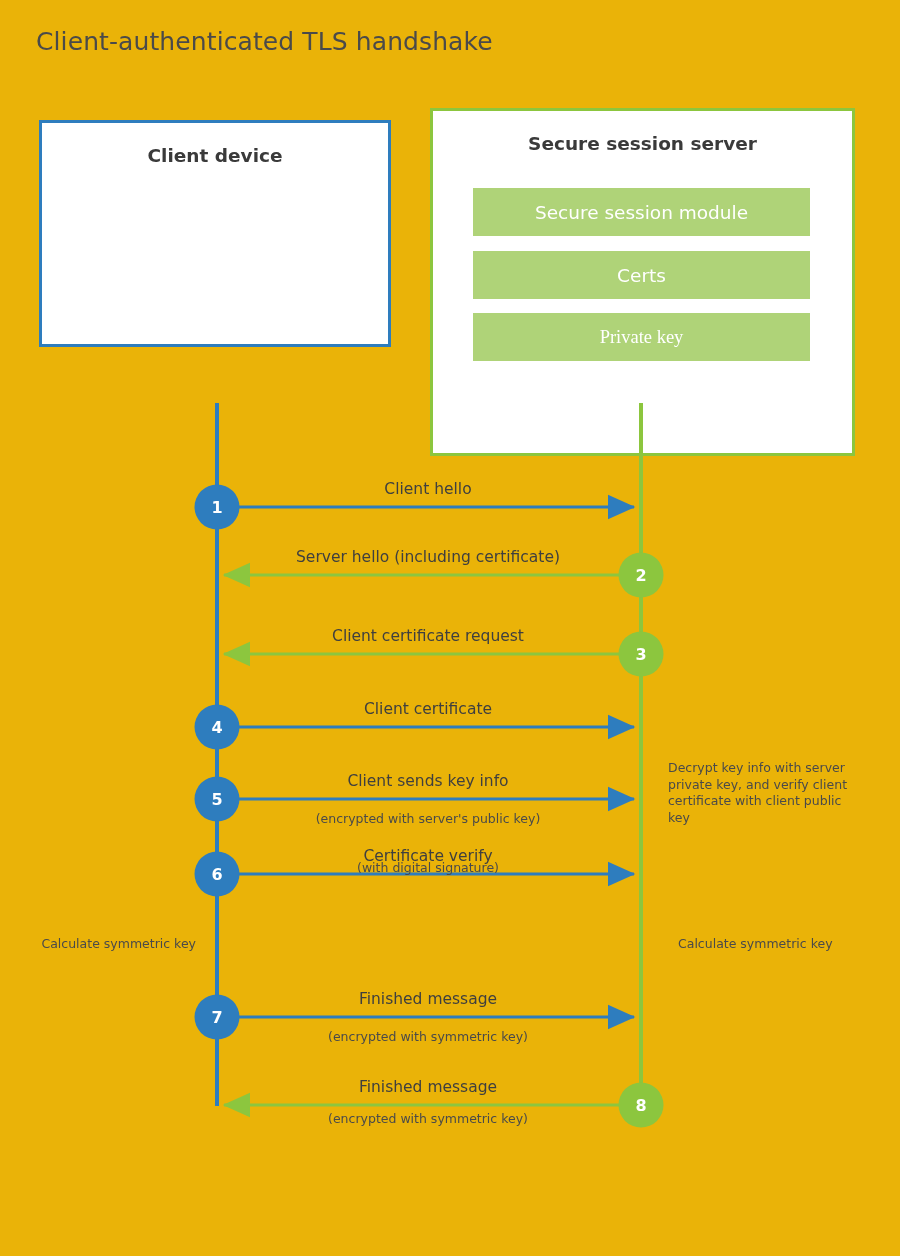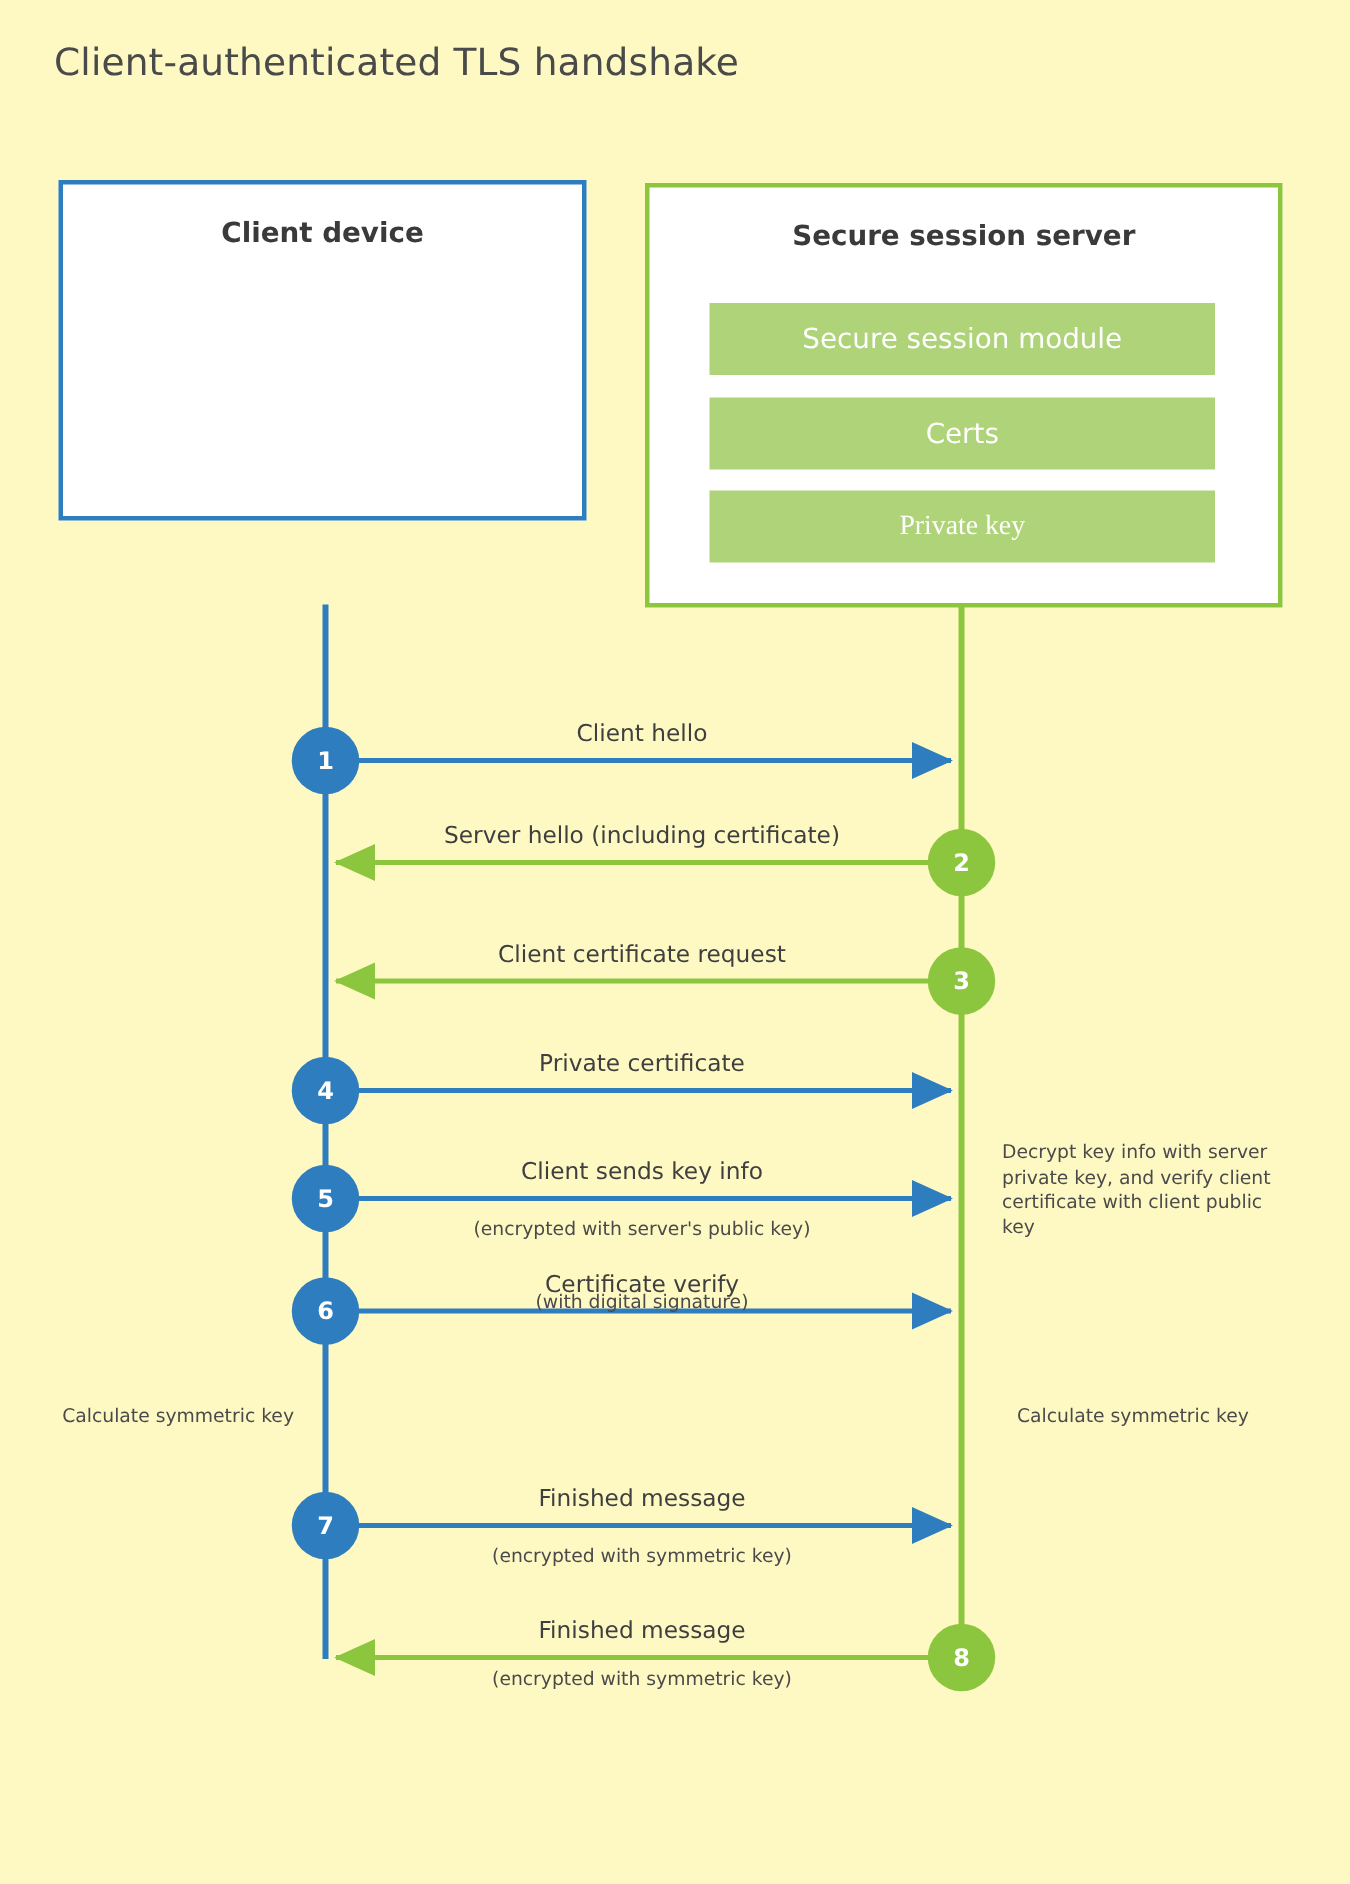--- a/index.html
+++ b/index.html
@@ -11,21 +11,21 @@
   body {
     font-family: "DejaVu Sans", "Liberation Sans", sans-serif;
     color: #3f3f3f;
     -webkit-font-smoothing: antialiased;
   }
   #canvas {
     position: relative;
     width: 900px;
     height: 1256px;
     overflow: hidden;
-    background: #fef9c3;
+    background: #eab308;
   }
 
   
   .page-title {
     position: absolute;
     left: 36px;
     top: 27px;
     font-size: 25px;
     font-weight: 400;
     letter-spacing: 0.1px;
@@ -41,23 +41,23 @@
   }
   .party-box.client {
     left: 39px;
     top: 120px;
     width: 352px;
     height: 227px;
     border: 3px solid #2E7DBE;
   }
   .party-box.server {
     left: 430px;
-    top: 122px;
+    top: 108px;
     width: 425px;
-    height: 283px;
+    height: 348px;
     border: 3px solid #8CC63E;
   }
   .party-title {
     position: absolute;
     left: 0;
     right: 0;
     top: 22px;
     text-align: center;
     font-size: 18.5px;
     font-weight: bold;
@@ -236,21 +236,21 @@
       </g>
     <g>
         <circle cx="641" cy="1105" r="22.5" fill="#8CC63E"></circle>
         <text class="step-num" x="641" y="1105" text-anchor="middle" dominant-baseline="central">8</text>
       </g>
   </svg>
 
   <div class="step-label" style="left:428px; top:498px;">Client hello</div>
   <div class="step-label" style="left:428px; top:566px;">Server hello (including certificate)</div>
   <div class="step-label" style="left:428px; top:645px;">Client certificate request</div>
-  <div class="step-label" style="left:428px; top:718px;">Private certificate</div>
+  <div class="step-label" style="left:428px; top:718px;">Client certificate</div>
 
   <div class="step-label" style="left:428px; top:790px;">Client sends key info</div>
   <div class="step-sublabel" style="left:428px; top:811px;">(encrypted with server's public key)</div>
 
   <div class="step-label" style="left:428px; top:865px;">Certificate verify</div>
   <div class="step-sublabel" style="left:428px; top:860px;">(with digital signature)</div>
 
   <div class="step-label" style="left:428px; top:1008px;">Finished message</div>
   <div class="step-sublabel" style="left:428px; top:1029px;">(encrypted with symmetric key)</div>
 

